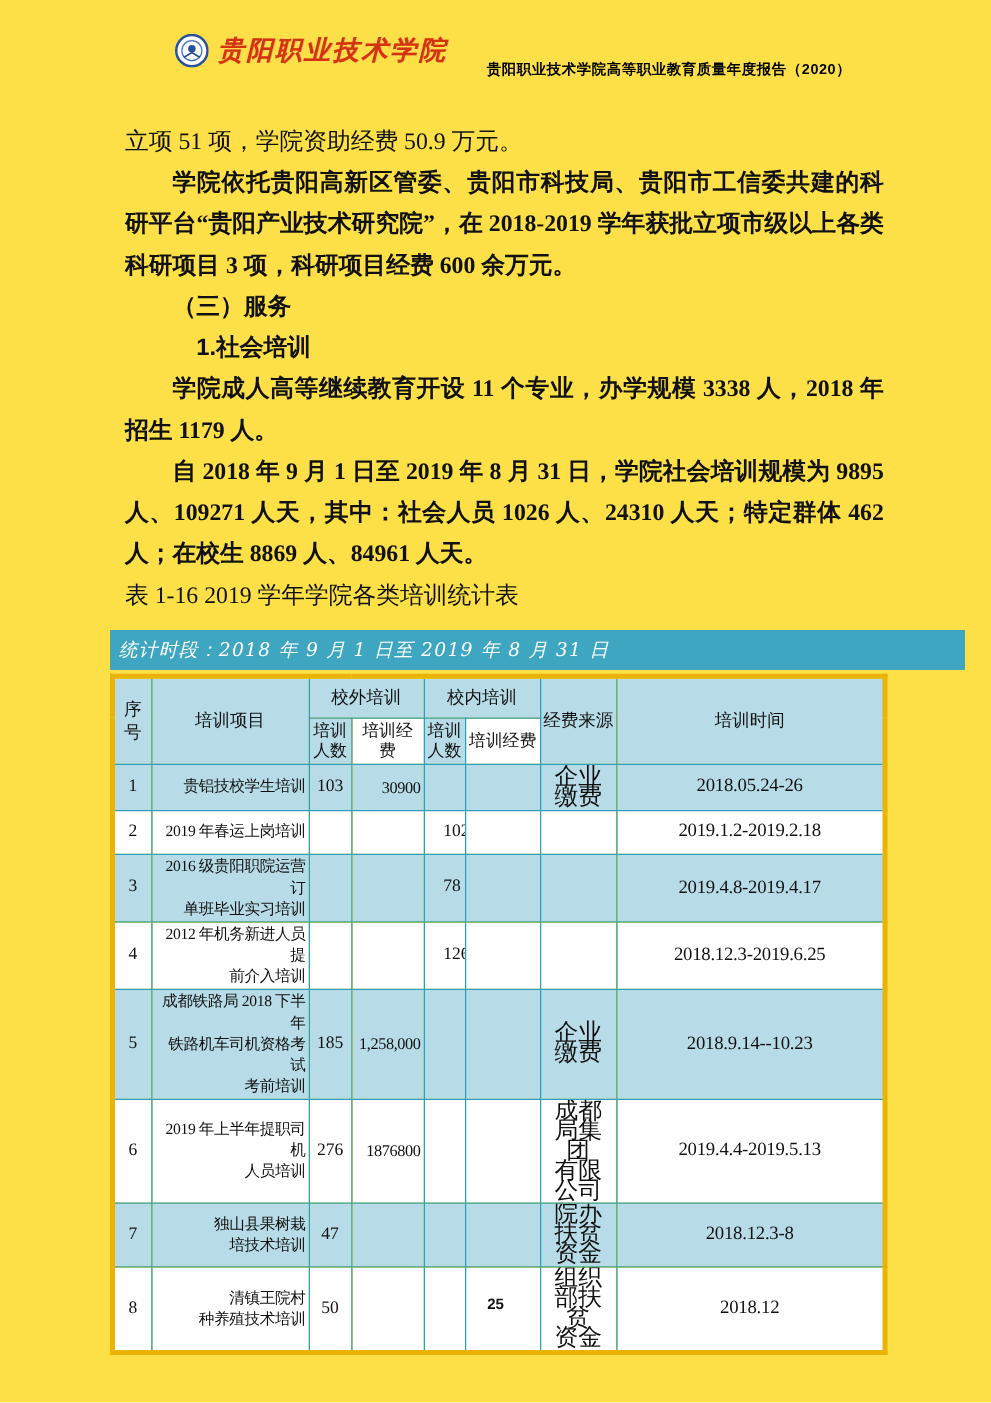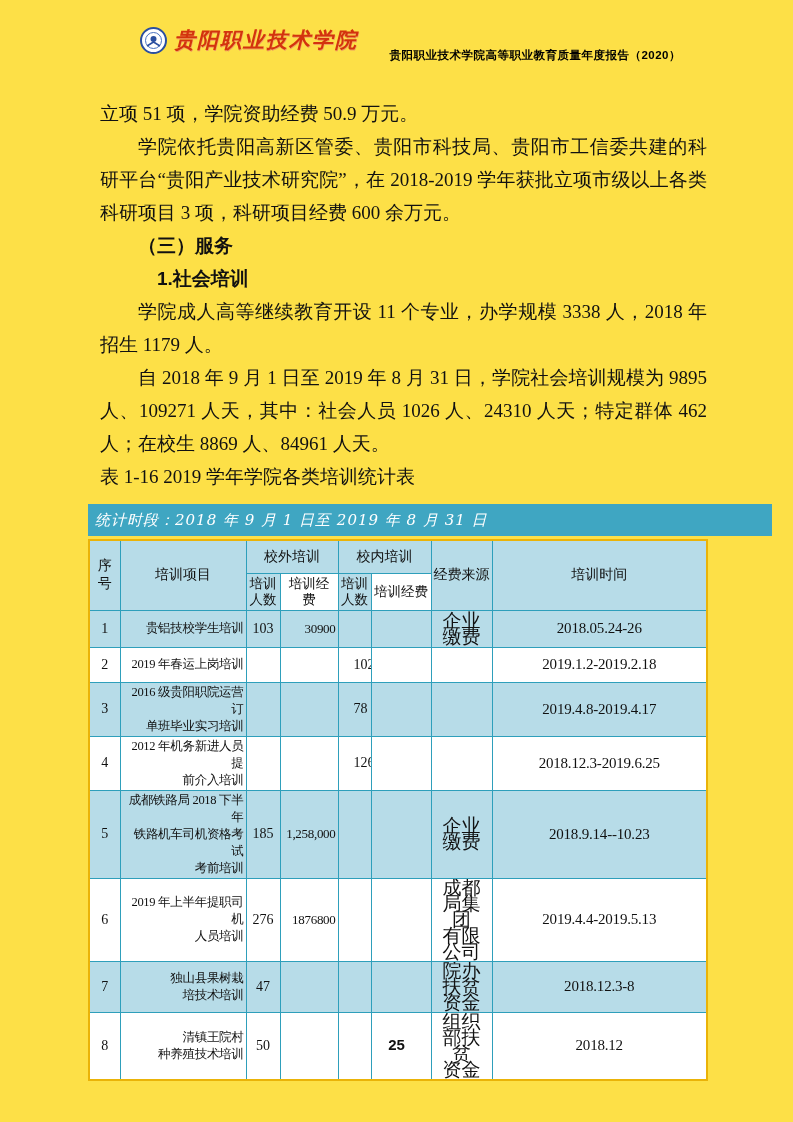--- a/index.html
+++ b/index.html
@@ -11,33 +11,33 @@
   .emblem{width:27px;height:27px;flex:0 0 auto;}
   .logo-text{margin-left:7px;font-size:21px;font-weight:bold;font-style:italic;
              color:#d3330d;letter-spacing:2px;font-family:"DejaVu Serif",serif;
              text-shadow:0.5px 0.5px 0 #f0a060;}
   .header-title{position:absolute;top:48px;right:112px;font-size:11.5px;font-weight:bold;
                 font-family:"Liberation Sans","DejaVu Sans",sans-serif;letter-spacing:0.5px;color:#000;}
 
   
   .content{position:absolute;left:100px;top:97px;width:607px;}
   .content p{margin:0;font-size:19px;line-height:33px;text-align:justify;}
-  .indent{text-indent:2em;}
+  .indent{text-indent:2em;font-weight:bold;}
   .sec-heading{margin:0;font-size:19px;line-height:33px;font-weight:bold;text-indent:2em;
                font-family:"Liberation Sans","DejaVu Sans",sans-serif;}
   .sub-heading{text-indent:3em;}
   .table-caption{margin:0;font-size:15px;line-height:33px;text-align:center;font-weight:normal;}
 
   
   .table-wrap{margin-left:-12px;margin-top:11px;width:684px;}
   .stat-bar{height:32px;background:#3fa6c2;color:#ffffff;font-size:15px;line-height:32px;
             padding-left:7px;font-style:italic;letter-spacing:1px;
             font-family:"DejaVu Serif",serif;box-sizing:border-box;}
   table.training{border-collapse:collapse;table-layout:fixed;width:618px;margin-top:3px;
-                 border:2px solid #eab308;}
+                 border:4px solid #eab308;}
   table.training th,table.training td{border:1.5px solid #2e9fbb;padding:1px 2px;
                  font-size:14px;vertical-align:middle;overflow:hidden;}
   thead th{background:#b7dce8;font-weight:normal;text-align:center;}
   thead th.white{background:#ffffff;}
   thead tr.hrow1{height:33px;}
   thead tr.hrow2{height:37px;}
   thead th.sub-head{font-size:13.5px;line-height:16px;}
 
   tbody td{text-align:center;background:#ffffff;}
   tbody tr:nth-child(odd) td{background:#b7dce8;}
@@ -51,21 +51,21 @@
   tbody tr:nth-child(1){height:37px;}
   tbody tr:nth-child(2){height:35px;}
   tbody tr:nth-child(3){height:41px;}
   tbody tr:nth-child(4){height:38px;}
   tbody tr:nth-child(5){height:60px;}
   tbody tr:nth-child(6){height:40px;}
   tbody tr:nth-child(7){height:45px;}
   tbody tr:nth-child(8){height:42px;}
 
   .page-number{position:absolute;top:1036px;left:0;right:0;text-align:center;
-               font-size:15px;font-weight:bold;
+               font-size:12px;font-weight:bold;
                font-family:"Liberation Sans","DejaVu Sans",sans-serif;}
 </style>
 </head>
 <body>
 
 <div class="page">
 
   <div class="logo">
     <svg class="emblem" viewBox="0 0 27 27">
       <circle cx="13.5" cy="13.5" r="12.5" fill="#ffffff" stroke="#2b4fa0" stroke-width="2"></circle>

